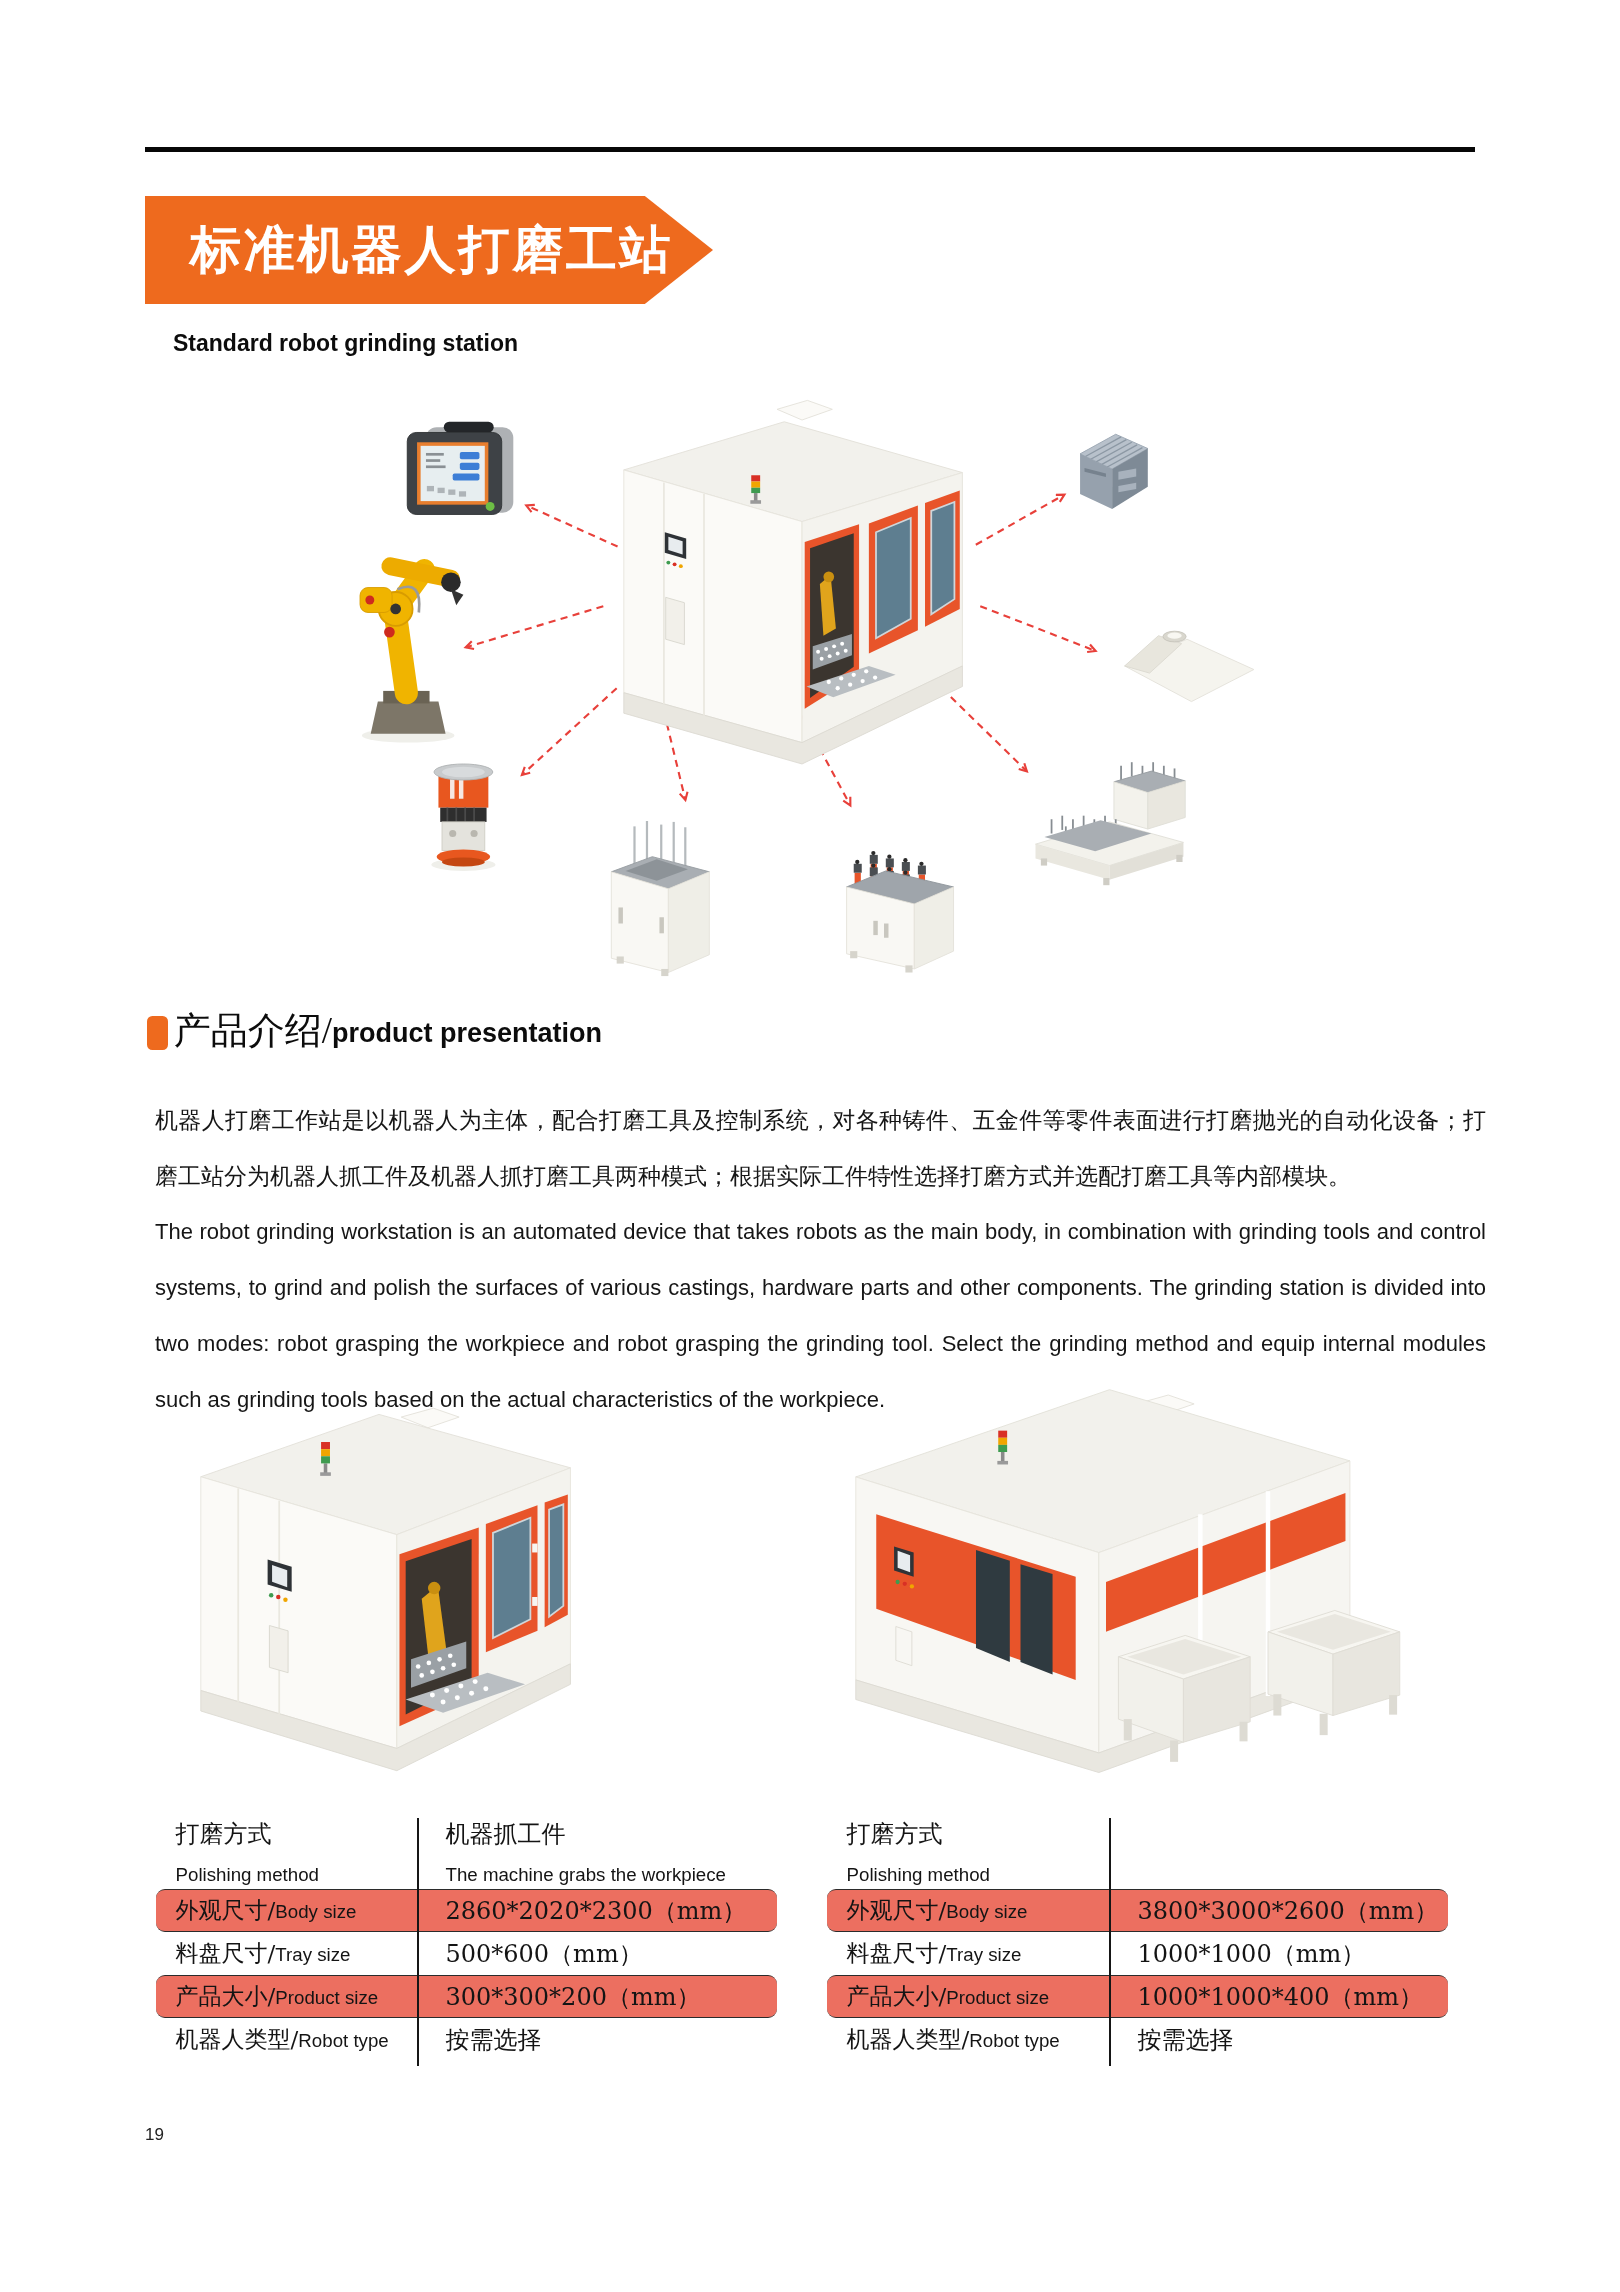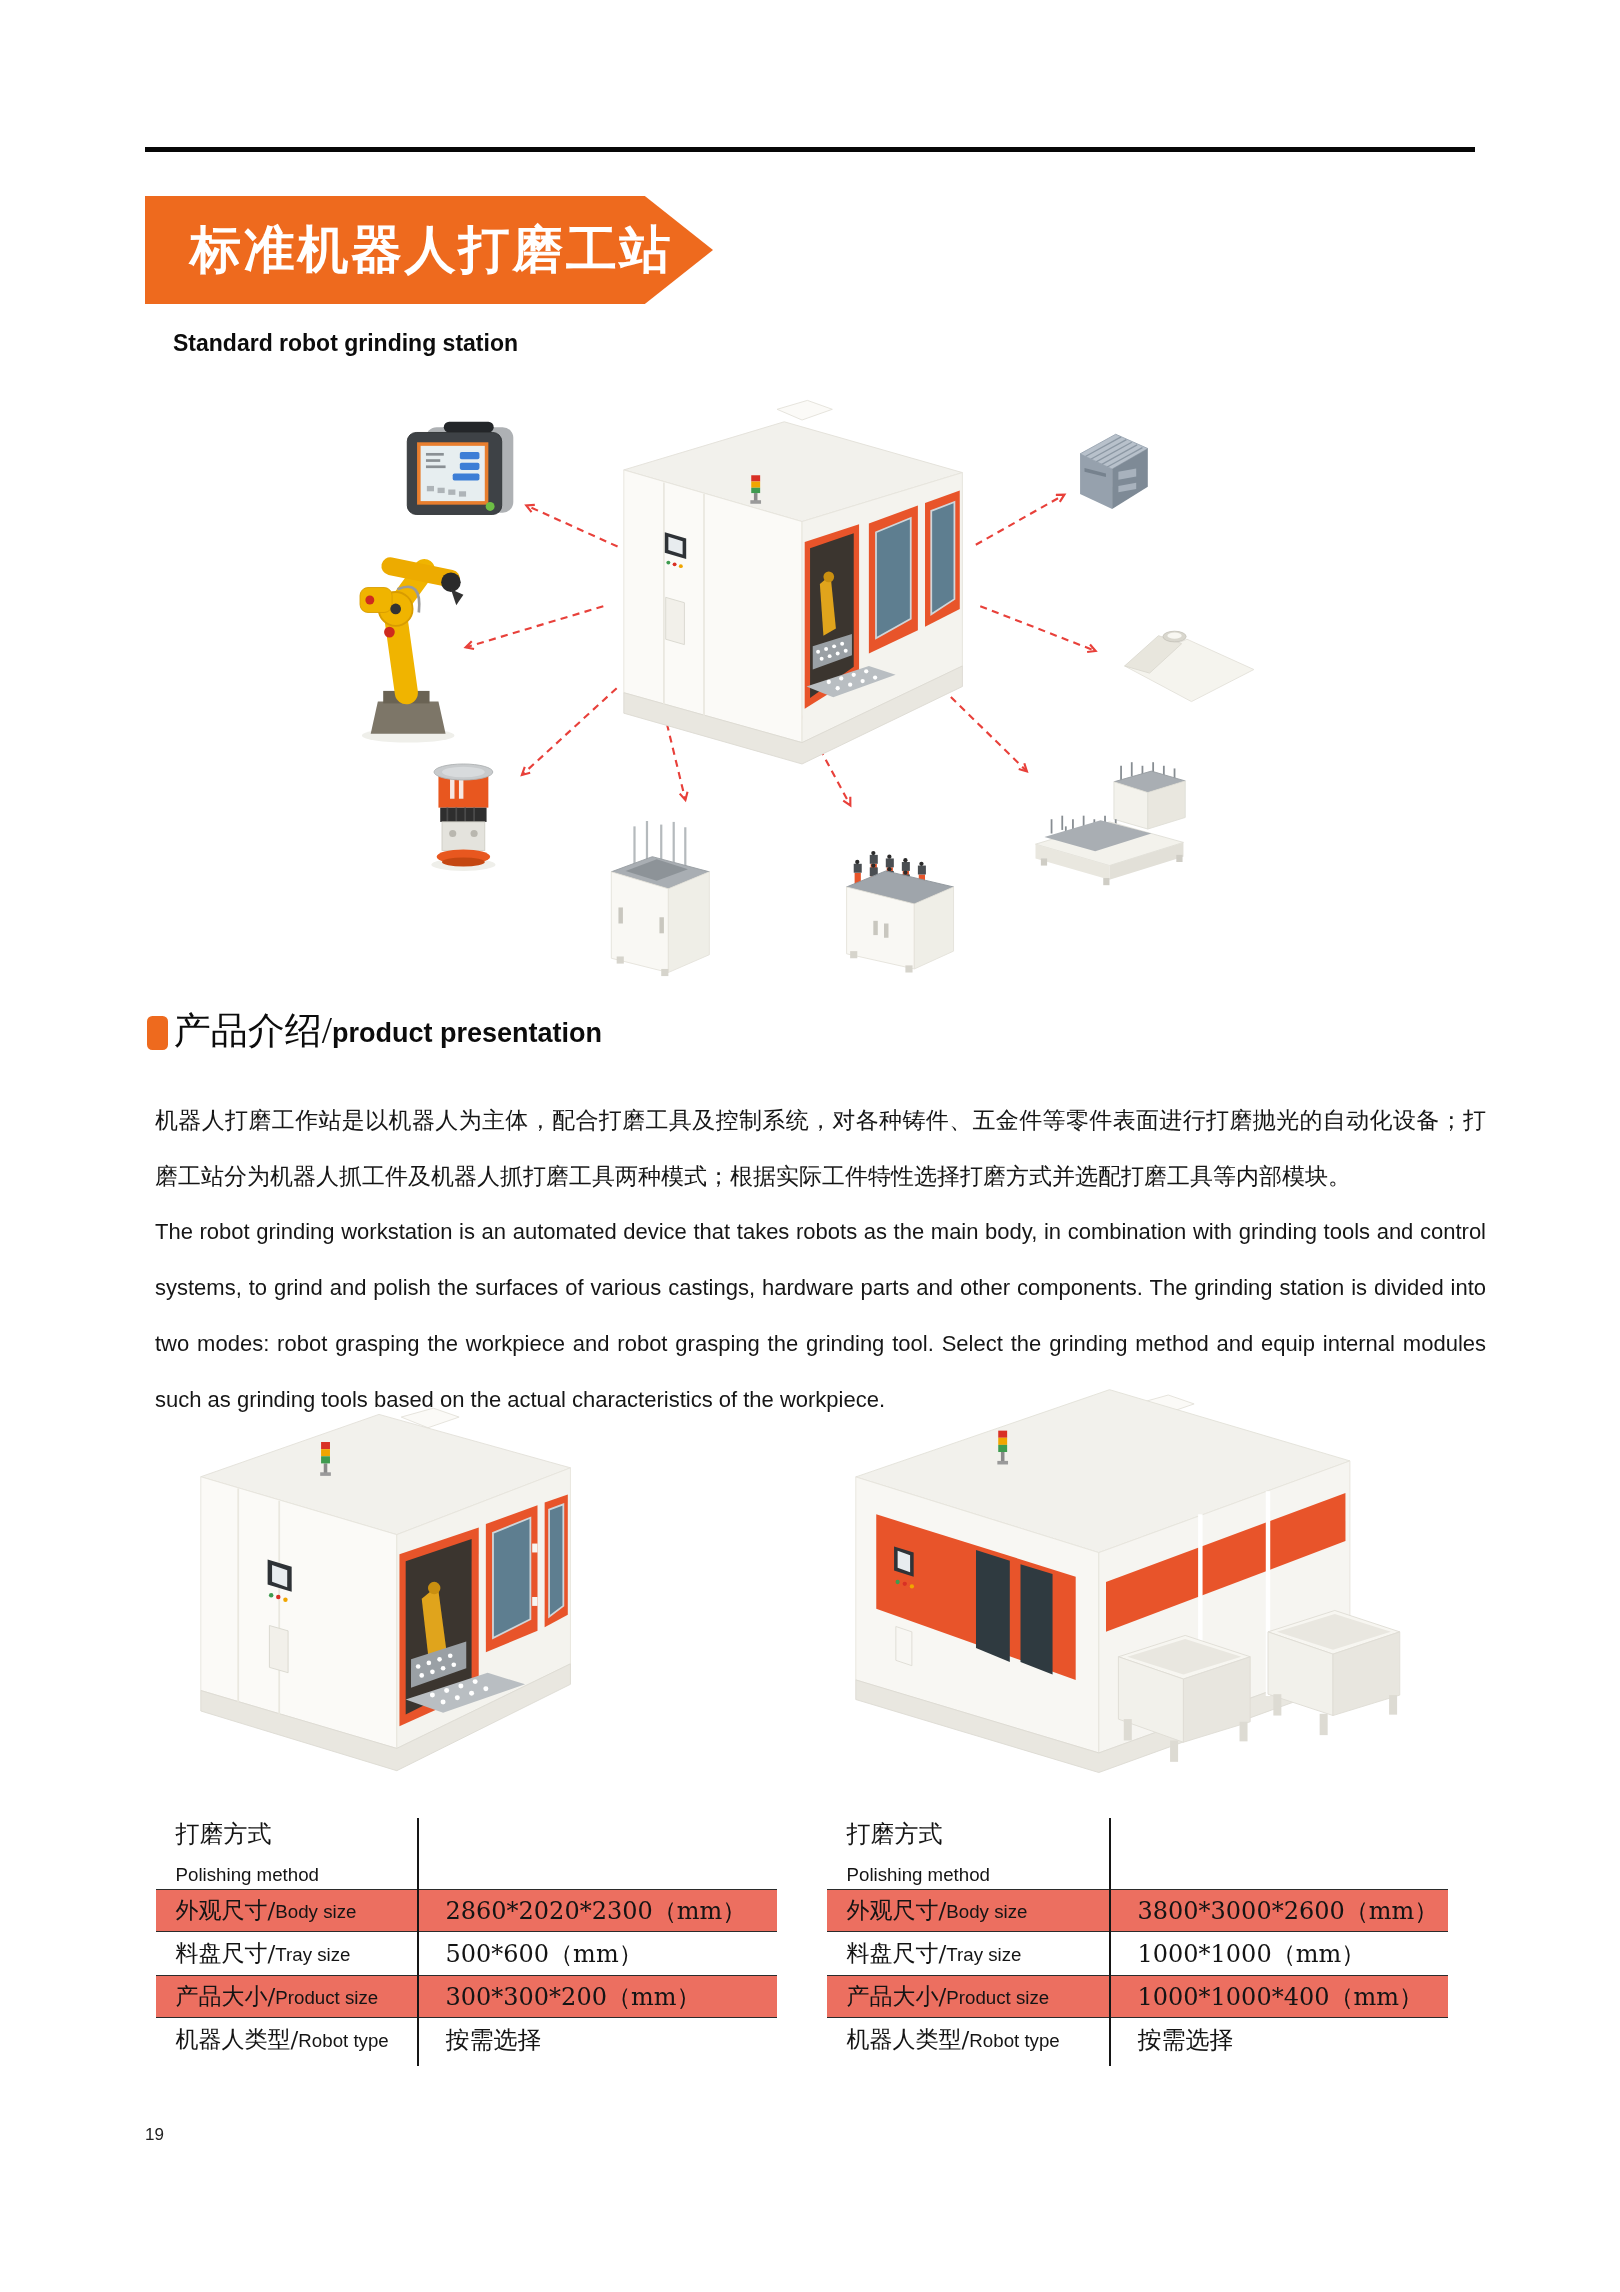--- a/index.html
+++ b/index.html
@@ -45,21 +45,21 @@
   #table-right{left:827px;}
   #table-right .divider{left:282px;}
   .t-header{display:flex;height:73px;box-sizing:border-box;}
   #table-left .t-c1{width:261px;} #table-left .t-c2{width:360px;}
   #table-right .t-c1{width:282px;} #table-right .t-c2{width:339px;}
   .t-c1{padding-left:19.6px;box-sizing:border-box;}
   .t-c2{padding-left:28.5px;box-sizing:border-box;}
   .t-header .cn{font-family:"DejaVu Serif",serif;font-size:24px;color:#141414;padding-top:1.8px;}
   .t-header .en{font-size:18.7px;color:#141414;padding-top:14.3px;}
   .t-row{display:flex;height:43px;align-items:center;box-sizing:border-box;}
-  .t-row.hl{background:#EC6F60;border-top:1.8px solid #2B2B2B;border-bottom:1.8px solid #2B2B2B;}
+  .t-row.hl{background:#EC6F60;border-top:1.8px solid #2B2B2B;border-bottom:1.8px solid #2B2B2B;border-radius:9px;}
   .lab-cn{font-family:"DejaVu Serif",serif;font-size:23px;color:#141414;}
   .lab-en{font-size:18.7px;color:#141414;}
   .t-val{font-family:"DejaVu Serif",serif;font-size:24px;color:#141414;white-space:nowrap;}
 
   #page-number{left:145px;top:2125px;font-size:17px;color:#222;}
 </style>
 </head>
 <body>
 
 <div class="abs" id="top-rule"></div>
@@ -430,20 +430,24 @@
   </g>
 </svg>
 
 <div class="spec-table" id="table-left">
   <div class="divider"></div>
   <div class="t-header">
     <div class="t-c1">
       <div class="cn">打磨方式</div>
       <div class="en">Polishing method</div>
     </div>
+    <div class="t-c2">
+      <div class="cn">机器抓工件</div>
+      <div class="en">The machine grabs the workpiece</div>
+    </div>
   </div>
   <div class="t-row hl">
     <div class="t-c1"><span class="lab-cn">外观尺寸/</span><span class="lab-en">Body size</span></div>
     <div class="t-c2"><span class="t-val">2860*2020*2300（mm）</span></div>
   </div>
   <div class="t-row">
     <div class="t-c1"><span class="lab-cn">料盘尺寸/</span><span class="lab-en">Tray size</span></div>
     <div class="t-c2"><span class="t-val">500*600（mm）</span></div>
   </div>
   <div class="t-row hl">

